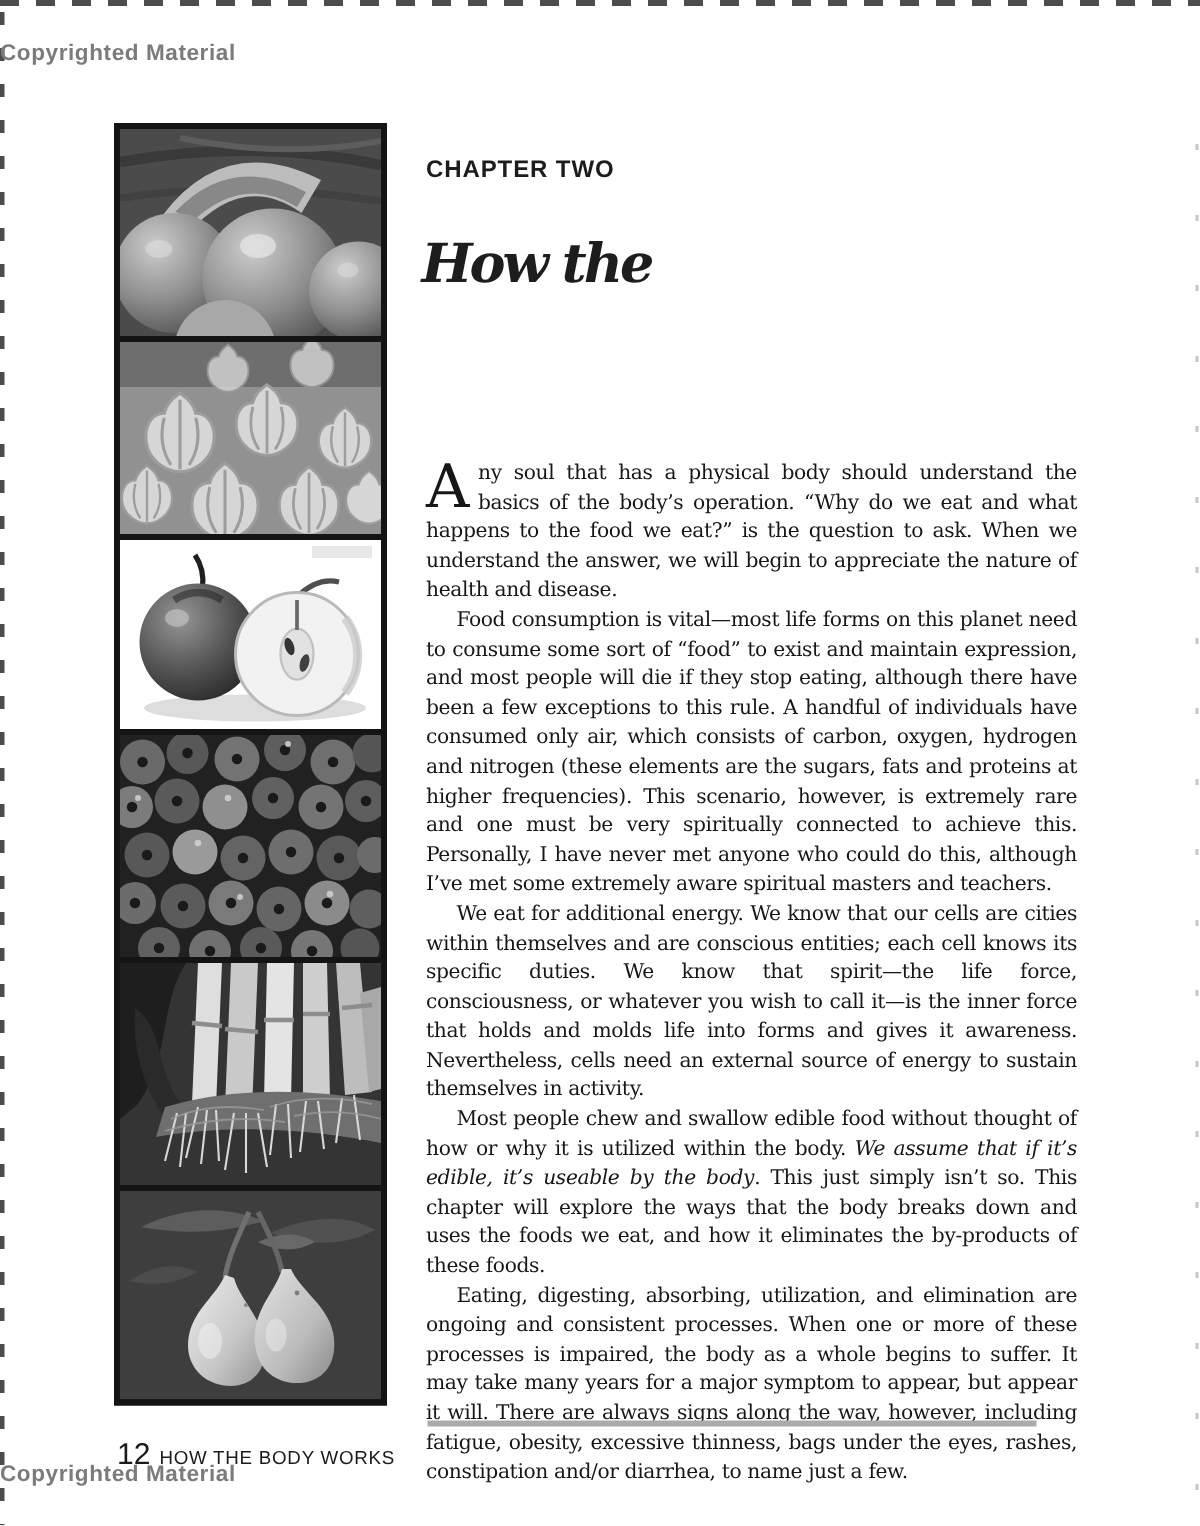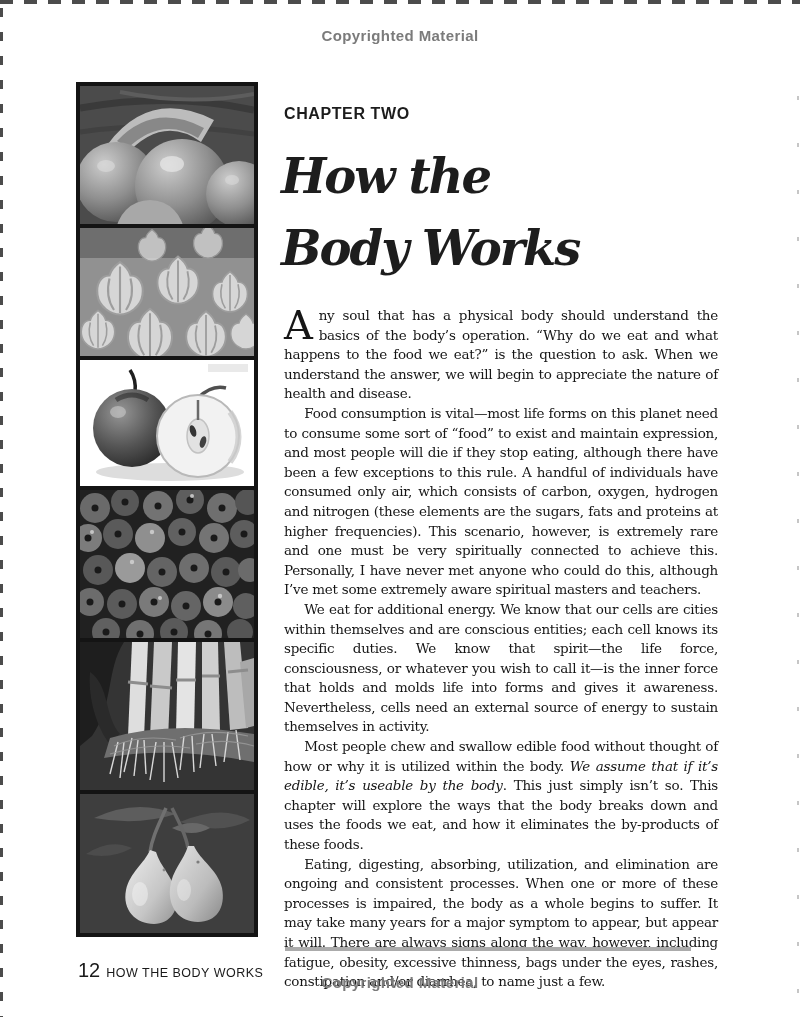--- a/index.html
+++ b/index.html
@@ -7,41 +7,41 @@
     position:relative;width:800px;height:1017px;background:#ffffff;overflow:hidden;
     font-family:"DejaVu Serif",serif;
   }
   
   .border-top{position:absolute;top:0;left:0;width:800px;height:4px;
     background:repeating-linear-gradient(90deg,#4c4c4c 0 13px,transparent 13px 24px);}
   .border-left{position:absolute;top:8px;left:0;width:3px;height:1009px;
     background:repeating-linear-gradient(180deg,#4c4c4c 0 9px,transparent 9px 24px);}
   .border-right{position:absolute;top:96px;right:1px;width:2px;height:921px;
     background:repeating-linear-gradient(180deg,#c6c6c6 0 4px,transparent 4px 47px);}
-  .watermark{position:absolute;left:0;width:800px;text-align:center;
+  .watermark{position:absolute;left:0;width:800px;text-align:left;
     font-family:"Liberation Sans",sans-serif;font-weight:bold;font-size:15px;
     letter-spacing:0.4px;color:#7b7b7b;}
   .watermark.top{top:27px;}
   .watermark.bottom{top:974px;}
 
   
   .photo-strip{position:absolute;left:76px;top:82px;width:182px;height:855px;
     box-sizing:border-box;border:4px solid #141414;background:#141414;
     display:flex;flex-direction:column;}
   .photo{width:100%;overflow:hidden;flex:0 0 auto;}
   .photo + .photo{border-top:4px solid #141414;}
   .photo svg{display:block;width:100%;height:100%;}
 
   
   .kicker{position:absolute;left:284px;top:105px;
     font-family:"Liberation Sans",sans-serif;font-size:16px;letter-spacing:0.6px;
     color:#1c1c1c;font-weight:bold;}
   .title{position:absolute;left:281px;top:140px;margin:0;
     font-family:"DejaVu Serif",serif;font-style:italic;font-weight:bold;
-    font-size:48px;line-height:72px;letter-spacing:-2px;color:#1d1d1d;}
+    font-size:36px;line-height:72px;letter-spacing:-2px;color:#1d1d1d;}
   .body-text{position:absolute;left:284px;top:306px;width:434px;
     font-size:13.5px;line-height:19.6px;letter-spacing:-0.25px;
     text-align:justify;color:#161616;}
   .body-text p{margin:0;}
   .body-text p.indent{text-indent:1.5em;}
   .dropcap{float:left;font-size:40px;line-height:34px;padding:2px 6px 0 0;color:#161616;}
   .body-text em{font-style:italic;}
 
   
   .footer-rule{position:absolute;left:285px;top:947px;width:406px;height:4px;background:#ababab;}
@@ -298,21 +298,21 @@
         <ellipse cx="60" cy="100" rx="8" ry="12" fill="#f4f4f4" opacity="0.5"></ellipse>
         <ellipse cx="104" cy="96" rx="7" ry="11" fill="#efefef" opacity="0.45"></ellipse>
         <circle cx="118" cy="68" r="1.6" fill="#7c7c7c"></circle>
           <circle cx="84" cy="76" r="1.4" fill="#8a8a8a"></circle>
       </svg>
     </div>
 
   </div>
 
   <div class="kicker">CHAPTER TWO</div>
-  <h1 class="title"><span>How the</span><br><span>Body Works</span></h1>
+  <h1 class="title"><span>How the</span><br></h1>
 
   <div class="body-text">
     <p><span class="dropcap">A</span><span>ny soul that has a physical body should understand the basics of the body’s operation. “Why do we eat and what happens to the food we eat?” is the question to ask. When we understand the answer, we will begin to appreciate the nature of health and disease.</span></p>
     <p class="indent">Food consumption is vital—most life forms on this planet need to consume some sort of “food” to exist and maintain expression, and most people will die if they stop eating, although there have been a few exceptions to this rule. A handful of individuals have consumed only air, which consists of carbon, oxygen, hydrogen and nitrogen (these elements are the sugars, fats and proteins at higher frequencies). This scenario, however, is extremely rare and one must be very spiritually connected to achieve this. Personally, I have never met anyone who could do this, although I’ve met some extremely aware spiritual masters and teachers.</p>
     <p class="indent">We eat for additional energy. We know that our cells are cities within themselves and are conscious entities; each cell knows its specific duties. We know that spirit—the life force, consciousness, or whatever you wish to call it—is the inner force that holds and molds life into forms and gives it awareness. Nevertheless, cells need an external source of energy to sustain themselves in activity.</p>
     <p class="indent"><span>Most people chew and swallow edible food without thought of how or why it is utilized within the body. </span><em>We assume that if it’s edible, it’s useable by the body</em><span>. This just simply isn’t so. This chapter will explore the ways that the body breaks down and uses the foods we eat, and how it eliminates the by-products of these foods.</span></p>
     <p class="indent">Eating, digesting, absorbing, utilization, and elimination are ongoing and consistent processes. When one or more of these processes is impaired, the body as a whole begins to suffer. It may take many years for a major symptom to appear, but appear it will. There are always signs along the way, however, including fatigue, obesity, excessive thinness, bags under the eyes, rashes, constipation and/or diarrhea, to name just a few.</p>
   </div>
 
   <div class="footer-rule"></div>

